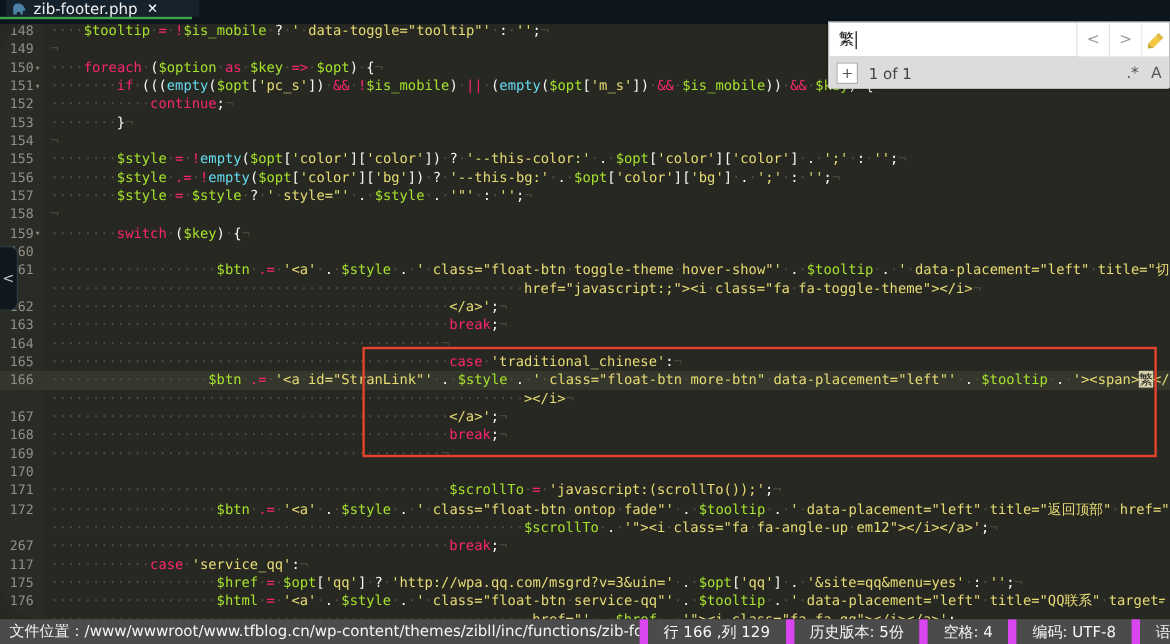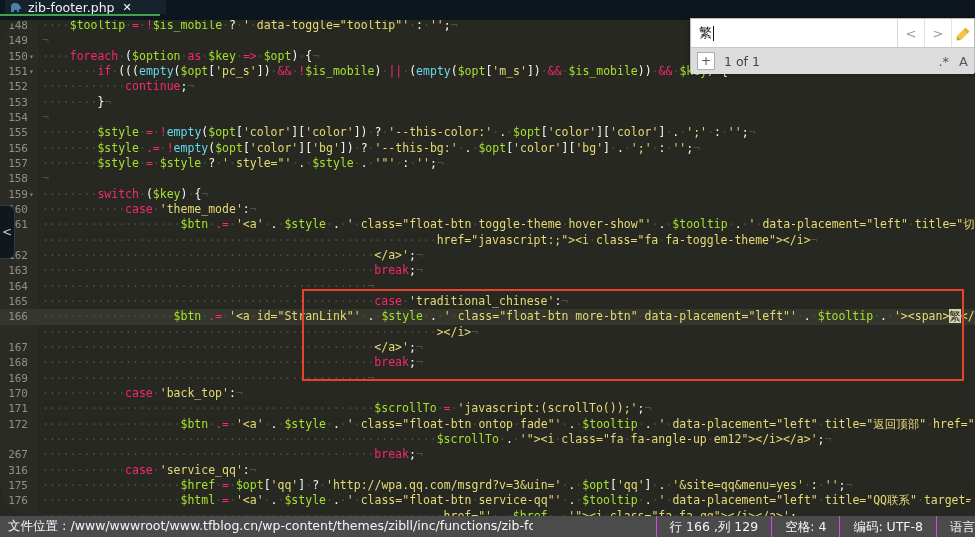--- a/index.html
+++ b/index.html
@@ -57,21 +57,21 @@
         margin-right:9px;cursor:pointer;}
   .spacer{flex:1;}
   .tgl{color:#555;font-size:13px;margin-left:10px;cursor:pointer;white-space:nowrap;}
 
   
   .statusbar{position:absolute;left:0;top:516px;width:975px;height:21px;background:#4b4b4b;
              color:#f5f5f5;font-size:12.5px;display:flex;align-items:center;z-index:8;
              overflow:hidden;white-space:nowrap;}
   .sb-left{flex:0 0 auto;max-width:525px;overflow:hidden;padding-left:8px;}
   .sb-spacer{flex:1;}
-  .sb-cell{flex:0 0 auto;padding:0 13px;border-left:1px solid #d946ef;height:21px;
+  .sb-cell{flex:0 0 auto;padding:0 13px;border-left:7px solid #d946ef;height:21px;
            line-height:21px;}
   .sb-cell:last-child{padding-right:0;}
 </style>
 </head>
 <body>
 
 <div class="tabbar">
   <div class="tab">
     <span style="display:inline-flex;">
       <svg width="13" height="11" viewBox="0 0 13 11">
@@ -92,38 +92,38 @@
       <div class="crow"><span class="ln">150</span><span class="fold">▾</span><span class="ct"><span class="ws">····</span><span class="tk-k">foreach</span><span class="tk-p"><span class="ws">·</span>(</span><span class="tk-v">$option</span><span class="tk-p"><span class="ws">·</span></span><span class="tk-k">as</span><span class="tk-p"><span class="ws">·</span></span><span class="tk-v">$key</span><span class="tk-p"><span class="ws">·</span></span><span class="tk-k">=&gt;</span><span class="tk-p"><span class="ws">·</span></span><span class="tk-v">$opt</span><span class="tk-p">)<span class="ws">·</span>{</span><span class="eol">¬</span></span></div>
       <div class="crow"><span class="ln">151</span><span class="fold">▾</span><span class="ct"><span class="ws">········</span><span class="tk-k">if</span><span class="tk-p"><span class="ws">·</span>(((</span><span class="tk-f">empty</span><span class="tk-p">(</span><span class="tk-v">$opt</span><span class="tk-p">[</span><span class="tk-s">'pc_s'</span><span class="tk-p">])<span class="ws">·</span></span><span class="tk-k">&amp;&amp;</span><span class="tk-p"><span class="ws">·</span></span><span class="tk-k">!</span><span class="tk-v">$is_mobile</span><span class="tk-p">)<span class="ws">·</span></span><span class="tk-k">||</span><span class="tk-p"><span class="ws">·</span>(</span><span class="tk-f">empty</span><span class="tk-p">(</span><span class="tk-v">$opt</span><span class="tk-p">[</span><span class="tk-s">'m_s'</span><span class="tk-p">])<span class="ws">·</span></span><span class="tk-k">&amp;&amp;</span><span class="tk-p"><span class="ws">·</span></span><span class="tk-v">$is_mobile</span><span class="tk-p">))<span class="ws">·</span></span><span class="tk-k">&amp;&amp;</span><span class="tk-p"><span class="ws">·</span></span><span class="tk-v">$key</span><span class="tk-p">)<span class="ws">·</span>{</span><span class="eol">¬</span></span></div>
       <div class="crow"><span class="ln">152</span><span class="ct"><span class="ws">············</span><span class="tk-k">continue</span><span class="tk-p">;</span><span class="eol">¬</span></span></div>
       <div class="crow"><span class="ln">153</span><span class="ct"><span class="ws">········</span><span class="tk-p">}</span><span class="eol">¬</span></span></div>
       <div class="crow"><span class="ln">154</span><span class="ct"><span class="eol">¬</span></span></div>
       <div class="crow"><span class="ln">155</span><span class="ct"><span class="ws">········</span><span class="tk-v">$style</span><span class="tk-p"><span class="ws">·</span></span><span class="tk-k">=</span><span class="tk-p"><span class="ws">·</span></span><span class="tk-k">!</span><span class="tk-f">empty</span><span class="tk-p">(</span><span class="tk-v">$opt</span><span class="tk-p">[</span><span class="tk-s">'color'</span><span class="tk-p">][</span><span class="tk-s">'color'</span><span class="tk-p">])<span class="ws">·</span>?<span class="ws">·</span></span><span class="tk-s">'--this-color:'</span><span class="tk-p"><span class="ws">·</span>.<span class="ws">·</span></span><span class="tk-v">$opt</span><span class="tk-p">[</span><span class="tk-s">'color'</span><span class="tk-p">][</span><span class="tk-s">'color'</span><span class="tk-p">]<span class="ws">·</span>.<span class="ws">·</span></span><span class="tk-s">';'</span><span class="tk-p"><span class="ws">·</span>:<span class="ws">·</span></span><span class="tk-s">''</span><span class="tk-p">;</span><span class="eol">¬</span></span></div>
       <div class="crow"><span class="ln">156</span><span class="ct"><span class="ws">········</span><span class="tk-v">$style</span><span class="tk-p"><span class="ws">·</span></span><span class="tk-k">.=</span><span class="tk-p"><span class="ws">·</span></span><span class="tk-k">!</span><span class="tk-f">empty</span><span class="tk-p">(</span><span class="tk-v">$opt</span><span class="tk-p">[</span><span class="tk-s">'color'</span><span class="tk-p">][</span><span class="tk-s">'bg'</span><span class="tk-p">])<span class="ws">·</span>?<span class="ws">·</span></span><span class="tk-s">'--this-bg:'</span><span class="tk-p"><span class="ws">·</span>.<span class="ws">·</span></span><span class="tk-v">$opt</span><span class="tk-p">[</span><span class="tk-s">'color'</span><span class="tk-p">][</span><span class="tk-s">'bg'</span><span class="tk-p">]<span class="ws">·</span>.<span class="ws">·</span></span><span class="tk-s">';'</span><span class="tk-p"><span class="ws">·</span>:<span class="ws">·</span></span><span class="tk-s">''</span><span class="tk-p">;</span><span class="eol">¬</span></span></div>
       <div class="crow"><span class="ln">157</span><span class="ct"><span class="ws">········</span><span class="tk-v">$style</span><span class="tk-p"><span class="ws">·</span></span><span class="tk-k">=</span><span class="tk-p"><span class="ws">·</span></span><span class="tk-v">$style</span><span class="tk-p"><span class="ws">·</span>?<span class="ws">·</span></span><span class="tk-s">'<span class="ws">·</span>style="'</span><span class="tk-p"><span class="ws">·</span>.<span class="ws">·</span></span><span class="tk-v">$style</span><span class="tk-p"><span class="ws">·</span>.<span class="ws">·</span></span><span class="tk-s">'"'</span><span class="tk-p"><span class="ws">·</span>:<span class="ws">·</span></span><span class="tk-s">''</span><span class="tk-p">;</span><span class="eol">¬</span></span></div>
       <div class="crow"><span class="ln">158</span><span class="ct"><span class="eol">¬</span></span></div>
       <div class="crow"><span class="ln">159</span><span class="fold">▾</span><span class="ct"><span class="ws">········</span><span class="tk-k">switch</span><span class="tk-p"><span class="ws">·</span>(</span><span class="tk-v">$key</span><span class="tk-p">)<span class="ws">·</span>{</span><span class="eol">¬</span></span></div>
-      <div class="crow"><span class="ln">160</span><span class="ct"><span class="ws">············</span><span class="tk-k">case</span><span class="tk-p"><span class="ws">·</span></span><span class="tk-s">'theme_mode'</span><span class="tk-p">:</span><span class="eol">¬</span></span></div>
+      <div class="crow"><span class="ln">160</span></div>
       <div class="crow"><span class="ln">161</span><span class="ct"><span class="ws">····················</span><span class="tk-v">$btn</span><span class="tk-p"><span class="ws">·</span></span><span class="tk-k">.=</span><span class="tk-p"><span class="ws">·</span></span><span class="tk-s">'&lt;a'</span><span class="tk-p"><span class="ws">·</span>.<span class="ws">·</span></span><span class="tk-v">$style</span><span class="tk-p"><span class="ws">·</span>.<span class="ws">·</span></span><span class="tk-s">'<span class="ws">·</span>class="float-btn<span class="ws">·</span>toggle-theme<span class="ws">·</span>hover-show"'</span><span class="tk-p"><span class="ws">·</span>.<span class="ws">·</span></span><span class="tk-v">$tooltip</span><span class="tk-p"><span class="ws">·</span>.<span class="ws">·</span></span><span class="tk-s">'<span class="ws">·</span>data-placement="left"<span class="ws">·</span>title="切换</span></span></div>
       <div class="crow"><span class="ln"></span><span class="ct"><span class="ws">·························································</span><span class="tk-s">href="javascript:;"&gt;&lt;i<span class="ws">·</span>class="fa<span class="ws">·</span>fa-toggle-theme"&gt;&lt;/i&gt;</span><span class="eol">¬</span></span></div>
       <div class="crow"><span class="ln">162</span><span class="ct"><span class="ws">················································</span><span class="tk-s">&lt;/a&gt;'</span><span class="tk-p">;</span><span class="eol">¬</span></span></div>
       <div class="crow"><span class="ln">163</span><span class="ct"><span class="ws">················································</span><span class="tk-k">break</span><span class="tk-p">;</span><span class="eol">¬</span></span></div>
       <div class="crow"><span class="ln">164</span><span class="ct"><span class="ws">···············································</span><span class="eol">¬</span></span></div>
       <div class="crow"><span class="ln">165</span><span class="ct"><span class="ws">················································</span><span class="tk-k">case</span><span class="tk-p"><span class="ws">·</span></span><span class="tk-s">'traditional_chinese'</span><span class="tk-p">:</span><span class="eol">¬</span></span></div>
       <div class="crow hl"><span class="ln">166</span><span class="ct"><span class="ws">···················</span><span class="tk-v">$btn</span><span class="tk-p"><span class="ws">·</span></span><span class="tk-k">.=</span><span class="tk-p"><span class="ws">·</span></span><span class="tk-s">'&lt;a<span class="ws">·</span>id="StranLink"'</span><span class="tk-p"><span class="ws">·</span>.<span class="ws">·</span></span><span class="tk-v">$style</span><span class="tk-p"><span class="ws">·</span>.<span class="ws">·</span></span><span class="tk-s">'<span class="ws">·</span>class="float-btn<span class="ws">·</span>more-btn"<span class="ws">·</span>data-placement="left"'</span><span class="tk-p"><span class="ws">·</span>.<span class="ws">·</span></span><span class="tk-v">$tooltip</span><span class="tk-p"><span class="ws">·</span>.<span class="ws">·</span></span><span class="tk-s">'&gt;&lt;span&gt;</span><span class="tk-m">繁</span><span class="tk-s">&lt;/s</span></span></div>
       <div class="crow"><span class="ln"></span><span class="ct"><span class="ws">·························································</span><span class="tk-s">&gt;&lt;/i&gt;</span><span class="eol">¬</span></span></div>
       <div class="crow"><span class="ln">167</span><span class="ct"><span class="ws">················································</span><span class="tk-s">&lt;/a&gt;'</span><span class="tk-p">;</span><span class="eol">¬</span></span></div>
       <div class="crow"><span class="ln">168</span><span class="ct"><span class="ws">················································</span><span class="tk-k">break</span><span class="tk-p">;</span><span class="eol">¬</span></span></div>
       <div class="crow"><span class="ln">169</span><span class="ct"><span class="ws">···············································</span><span class="eol">¬</span></span></div>
-      <div class="crow"><span class="ln">170</span><span class="ct"><span class="ws">············</span><span class="tk-k">case</span><span class="tk-p"><span class="ws">·</span></span><span class="tk-s">'back_top'</span><span class="tk-p">:</span><span class="eol">¬</span></span></div>
+      <div class="crow"><span class="ln">170</span></div>
       <div class="crow"><span class="ln">171</span><span class="ct"><span class="ws">················································</span><span class="tk-v">$scrollTo</span><span class="tk-p"><span class="ws">·</span></span><span class="tk-k">=</span><span class="tk-p"><span class="ws">·</span></span><span class="tk-s">'javascript:(scrollTo());'</span><span class="tk-p">;</span><span class="eol">¬</span></span></div>
       <div class="crow"><span class="ln">172</span><span class="ct"><span class="ws">····················</span><span class="tk-v">$btn</span><span class="tk-p"><span class="ws">·</span></span><span class="tk-k">.=</span><span class="tk-p"><span class="ws">·</span></span><span class="tk-s">'&lt;a'</span><span class="tk-p"><span class="ws">·</span>.<span class="ws">·</span></span><span class="tk-v">$style</span><span class="tk-p"><span class="ws">·</span>.<span class="ws">·</span></span><span class="tk-s">'<span class="ws">·</span>class="float-btn<span class="ws">·</span>ontop<span class="ws">·</span>fade"'</span><span class="tk-p"><span class="ws">·</span>.<span class="ws">·</span></span><span class="tk-v">$tooltip</span><span class="tk-p"><span class="ws">·</span>.<span class="ws">·</span></span><span class="tk-s">'<span class="ws">·</span>data-placement="left"<span class="ws">·</span>title="返回顶部"<span class="ws">·</span>href="'</span></span></div>
       <div class="crow"><span class="ln"></span><span class="ct"><span class="ws">·························································</span><span class="tk-v">$scrollTo</span><span class="tk-p"><span class="ws">·</span>.<span class="ws">·</span></span><span class="tk-s">'"&gt;&lt;i<span class="ws">·</span>class="fa<span class="ws">·</span>fa-angle-up<span class="ws">·</span>em12"&gt;&lt;/i&gt;&lt;/a&gt;'</span><span class="tk-p">;</span><span class="eol">¬</span></span></div>
       <div class="crow"><span class="ln">267</span><span class="ct"><span class="ws">················································</span><span class="tk-k">break</span><span class="tk-p">;</span><span class="eol">¬</span></span></div>
-      <div class="crow"><span class="ln">316</span><span class="ct"><span class="ws">············</span><span class="tk-k">case</span><span class="tk-p"><span class="ws">·</span></span><span class="tk-s">'service_qq'</span><span class="tk-p">:</span><span class="eol">¬</span></span></div>
+      <div class="crow"><span class="ln">117</span><span class="ct"><span class="ws">············</span><span class="tk-k">case</span><span class="tk-p"><span class="ws">·</span></span><span class="tk-s">'service_qq'</span><span class="tk-p">:</span><span class="eol">¬</span></span></div>
       <div class="crow"><span class="ln">175</span><span class="ct"><span class="ws">····················</span><span class="tk-v">$href</span><span class="tk-p"><span class="ws">·</span></span><span class="tk-k">=</span><span class="tk-p"><span class="ws">·</span></span><span class="tk-v">$opt</span><span class="tk-p">[</span><span class="tk-s">'qq'</span><span class="tk-p">]<span class="ws">·</span>?<span class="ws">·</span></span><span class="tk-s">'http://wpa.qq.com/msgrd?v=3&amp;uin='</span><span class="tk-p"><span class="ws">·</span>.<span class="ws">·</span></span><span class="tk-v">$opt</span><span class="tk-p">[</span><span class="tk-s">'qq'</span><span class="tk-p">]<span class="ws">·</span>.<span class="ws">·</span></span><span class="tk-s">'&amp;site=qq&amp;menu=yes'</span><span class="tk-p"><span class="ws">·</span>:<span class="ws">·</span></span><span class="tk-s">''</span><span class="tk-p">;</span><span class="eol">¬</span></span></div>
       <div class="crow"><span class="ln">176</span><span class="ct"><span class="ws">····················</span><span class="tk-v">$html</span><span class="tk-p"><span class="ws">·</span></span><span class="tk-k">=</span><span class="tk-p"><span class="ws">·</span></span><span class="tk-s">'&lt;a'</span><span class="tk-p"><span class="ws">·</span>.<span class="ws">·</span></span><span class="tk-v">$style</span><span class="tk-p"><span class="ws">·</span>.<span class="ws">·</span></span><span class="tk-s">'<span class="ws">·</span>class="float-btn<span class="ws">·</span>service-qq"'</span><span class="tk-p"><span class="ws">·</span>.<span class="ws">·</span></span><span class="tk-v">$tooltip</span><span class="tk-p"><span class="ws">·</span>.<span class="ws">·</span></span><span class="tk-s">'<span class="ws">·</span>data-placement="left"<span class="ws">·</span>title="QQ联系"<span class="ws">·</span>target="_</span></span></div>
       <div class="crow"><span class="ln"></span><span class="ct"><span class="ws">··························································</span><span class="tk-s">href="'</span><span class="tk-p"><span class="ws">·</span>.<span class="ws">·</span></span><span class="tk-v">$href</span><span class="tk-p"><span class="ws">·</span>.<span class="ws">·</span></span><span class="tk-s">'"&gt;&lt;i<span class="ws">·</span>class="fa<span class="ws">·</span>fa-qq"&gt;&lt;/i&gt;&lt;/a&gt;'</span><span class="tk-p">;</span></span></div>
     </div>
 </div>
 
 <div class="redbox"></div>
 
 <div class="handle">
   <span>&lt;</span>
@@ -153,16 +153,17 @@
     <div class="spacer"></div>
     <span class="tgl">.*</span>
     <span class="tgl">A</span>
   </div>
 </div>
 
 <div class="statusbar">
   <div class="sb-left">文件位置：/www/wwwroot/www.tfblog.cn/wp-content/themes/zibll/inc/functions/zib-foo</div>
   <div class="sb-spacer"></div>
   <div class="sb-cell">行 166 ,列 129</div>
+  <div class="sb-cell">历史版本: 5份</div>
   <div class="sb-cell">空格: 4</div>
   <div class="sb-cell">编码: UTF-8</div>
   <div class="sb-cell">语言</div>
 </div>
 
 </body></html>

